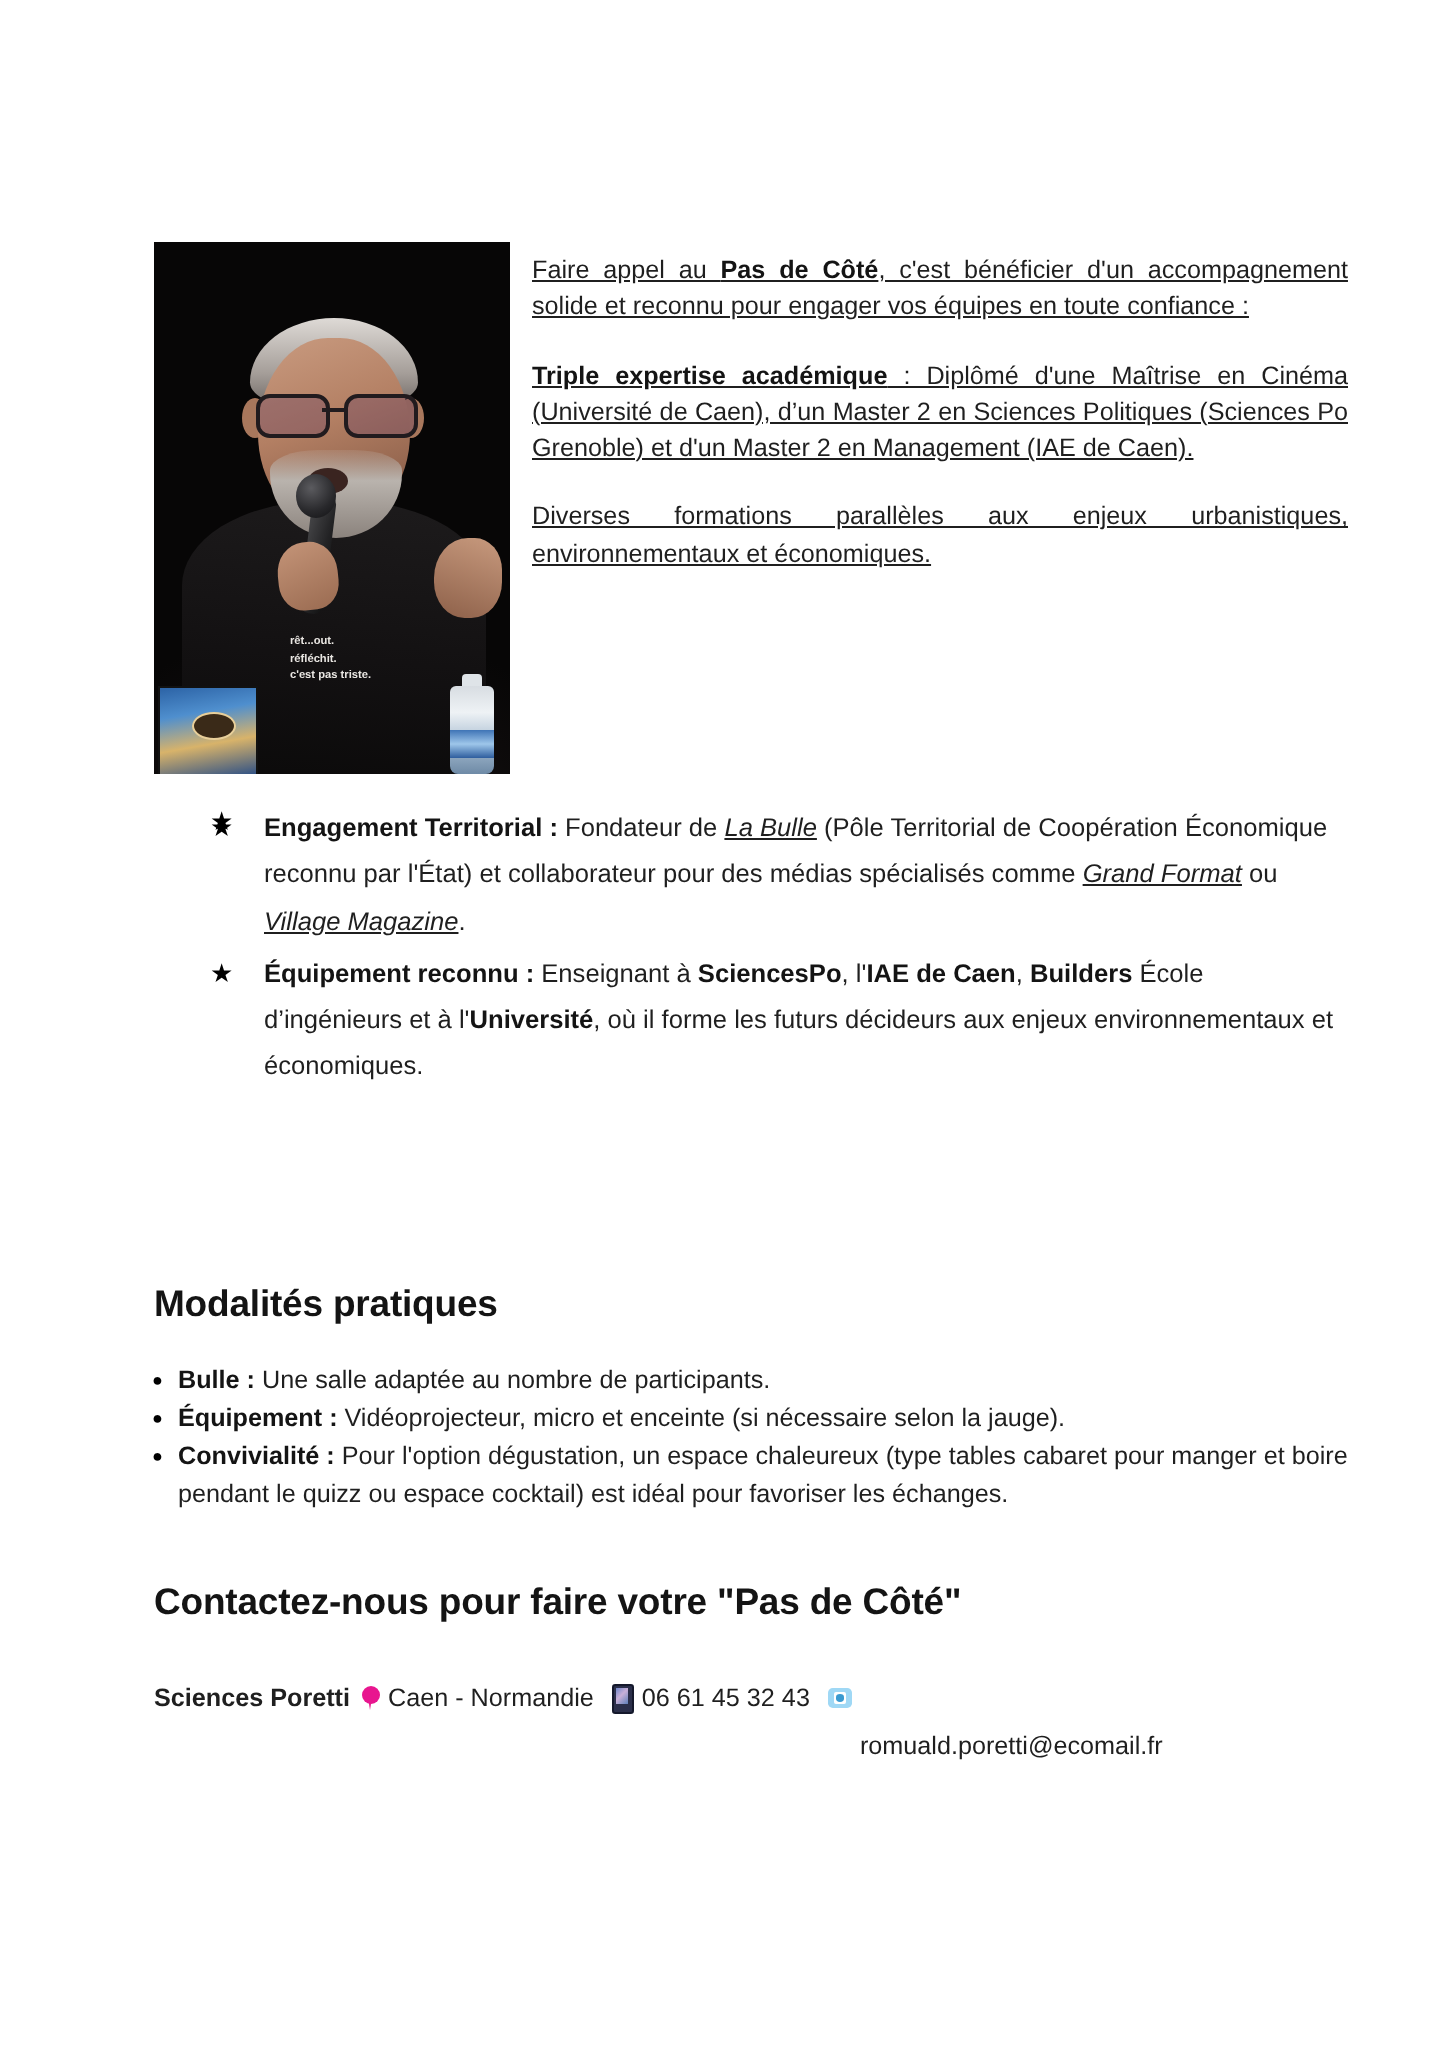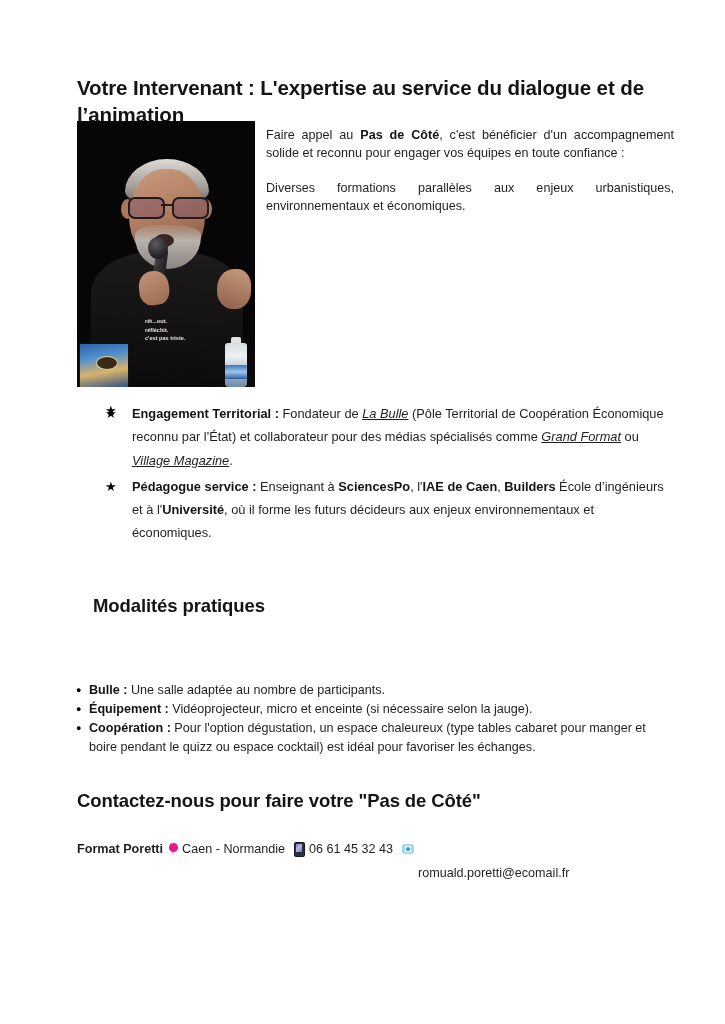--- a/index.html
+++ b/index.html
@@ -189,20 +189,21 @@
   
   .intro-col {
     position: absolute;
     left: 266px;
     top: 126px;
     width: 408px;
     font-size: 12.6px;
     line-height: 1.45;
     text-align: justify;
     color: #1f1f1f;
+    text-decoration: underline;
   }
   .intro-col p { margin: 0 0 16px 0; }
   .intro-col p:last-child { margin-bottom: 0; }
 
   
   .star-list {
     position: absolute;
     left: 105px;
     top: 399px;
     width: 568px;
@@ -226,21 +227,21 @@
 
   
   .sec-heading {
     position: absolute;
     left: 77px;
     font-size: 18.5px;
     font-weight: bold;
     color: #141414;
     letter-spacing: -0.1px;
   }
-  #modalites-heading { top: 580px; margin-left: 16px; }
+  #modalites-heading { top: 626px; }
   #contact-heading   { top: 775px; font-size: 18.5px; }
 
   .lead-line {
     position: absolute;
     left: 77px;
     top: 649px;
     font-size: 12.6px;
     color: #1f1f1f;
   }
 
@@ -338,21 +339,20 @@
   }
 
   b, strong { font-weight: bold; color: #141414; }
   i, em { font-style: italic; text-decoration: underline; }
 </style>
 </head>
 <body>
 
 <div class="page">
 
-  <h1 class="doc-title">Votre Intervenant : L'expertise au service du dialogue et de l’animation</h1>
 
   <div class="photo">
     <div class="ph-bg"></div>
     <div class="ph-body"></div>
     <div class="ph-hair"></div>
     <div class="ph-ear-l"></div>
     <div class="ph-ear-r"></div>
     <div class="ph-head"></div>
     <div class="ph-beard"></div>
     <div class="ph-mouth"></div>
@@ -369,40 +369,41 @@
     <div class="ph-poster">
       <span class="ph-poster-o"></span>
     </div>
     <div class="ph-bottle-cap"></div>
     <div class="ph-bottle"></div>
     <div class="ph-bottle-lbl"></div>
   </div>
 
   <div class="intro-col" id="intro-col">
       <p><span>Faire appel au </span><b>Pas de Côté</b><span>, c'est bénéficier d'un accompagnement solide et reconnu pour engager vos équipes en toute confiance :</span></p>
+      <p><b>Triple expertise académique</b><span> : Diplômé d'une Maîtrise en Cinéma (Université de Caen), d’un Master 2 en Sciences Politiques (Sciences Po Grenoble) et d'un Master 2 en Management (IAE de Caen).</span></p>
       <p><span>Diverses formations parallèles aux enjeux urbanistiques, environnementaux et économiques.</span></p>
     </div>
 
   <div class="star-list" id="star-list">
       <div class="star-item"><span class="star-glyph">★</span></div>
       <div class="star-item"><span class="star-glyph">★</span><span><b>Engagement Territorial :</b><span> Fondateur de </span><i>La Bulle</i><span> (Pôle Territorial de Coopération Économique reconnu par l'État) et collaborateur pour des médias spécialisés comme </span><i>Grand Format</i><span> ou </span><i>Village Magazine</i><span>.</span></span></div>
-      <div class="star-item"><span class="star-glyph">★</span><span><b>Pédagogue service :</b><span> Enseignant à </span><b>SciencesPo</b><span>, l'</span><b>IAE de Caen</b><span>, </span><b>Builders</b><span> École d’ingénieurs et à l'</span><b>Université</b><span>, où il forme les futurs décideurs aux enjeux environnementaux et économiques.</span></span></div>
+      <div class="star-item"><span class="star-glyph">★</span><span><b>Équipement reconnu :</b><span> Enseignant à </span><b>SciencesPo</b><span>, l'</span><b>IAE de Caen</b><span>, </span><b>Builders</b><span> École d’ingénieurs et à l'</span><b>Université</b><span>, où il forme les futurs décideurs aux enjeux environnementaux et économiques.</span></span></div>
     </div>
 
   <h2 class="sec-heading" id="modalites-heading">Modalités pratiques</h2>
   <div class="dot-list" id="dot-list">
       <div class="dot-item"><span class="dot-glyph">●</span><span><b>Bulle :</b><span> Une salle adaptée au nombre de participants.</span></span></div>
       <div class="dot-item"><span class="dot-glyph">●</span><span><b>Équipement :</b><span> Vidéoprojecteur, micro et enceinte (si nécessaire selon la jauge).</span></span></div>
-      <div class="dot-item"><span class="dot-glyph">●</span><span><b>Coopération :</b><span> Pour l'option dégustation, un espace chaleureux (type tables cabaret pour manger et boire pendant le quizz ou espace cocktail) est idéal pour favoriser les échanges.</span></span></div>
+      <div class="dot-item"><span class="dot-glyph">●</span><span><b>Convivialité :</b><span> Pour l'option dégustation, un espace chaleureux (type tables cabaret pour manger et boire pendant le quizz ou espace cocktail) est idéal pour favoriser les échanges.</span></span></div>
     </div>
 
   <h2 class="sec-heading" id="contact-heading">Contactez-nous pour faire votre "Pas de Côté"</h2>
 
   <div class="contact-line">
-    <span class="contact-name">Format Poretti</span>
+    <span class="contact-name">Sciences Poretti</span>
     <span class="ic ic-pin"></span>
     <span class="contact-txt">Caen - Normandie</span>
     <span class="ic ic-phone"></span>
     <span class="contact-txt">06 61 45 32 43</span>
     <span class="ic ic-mail"></span>
     <span class="contact-txt">romuald.poretti@ecomail.fr</span>
   </div>
 
 </div>
 

